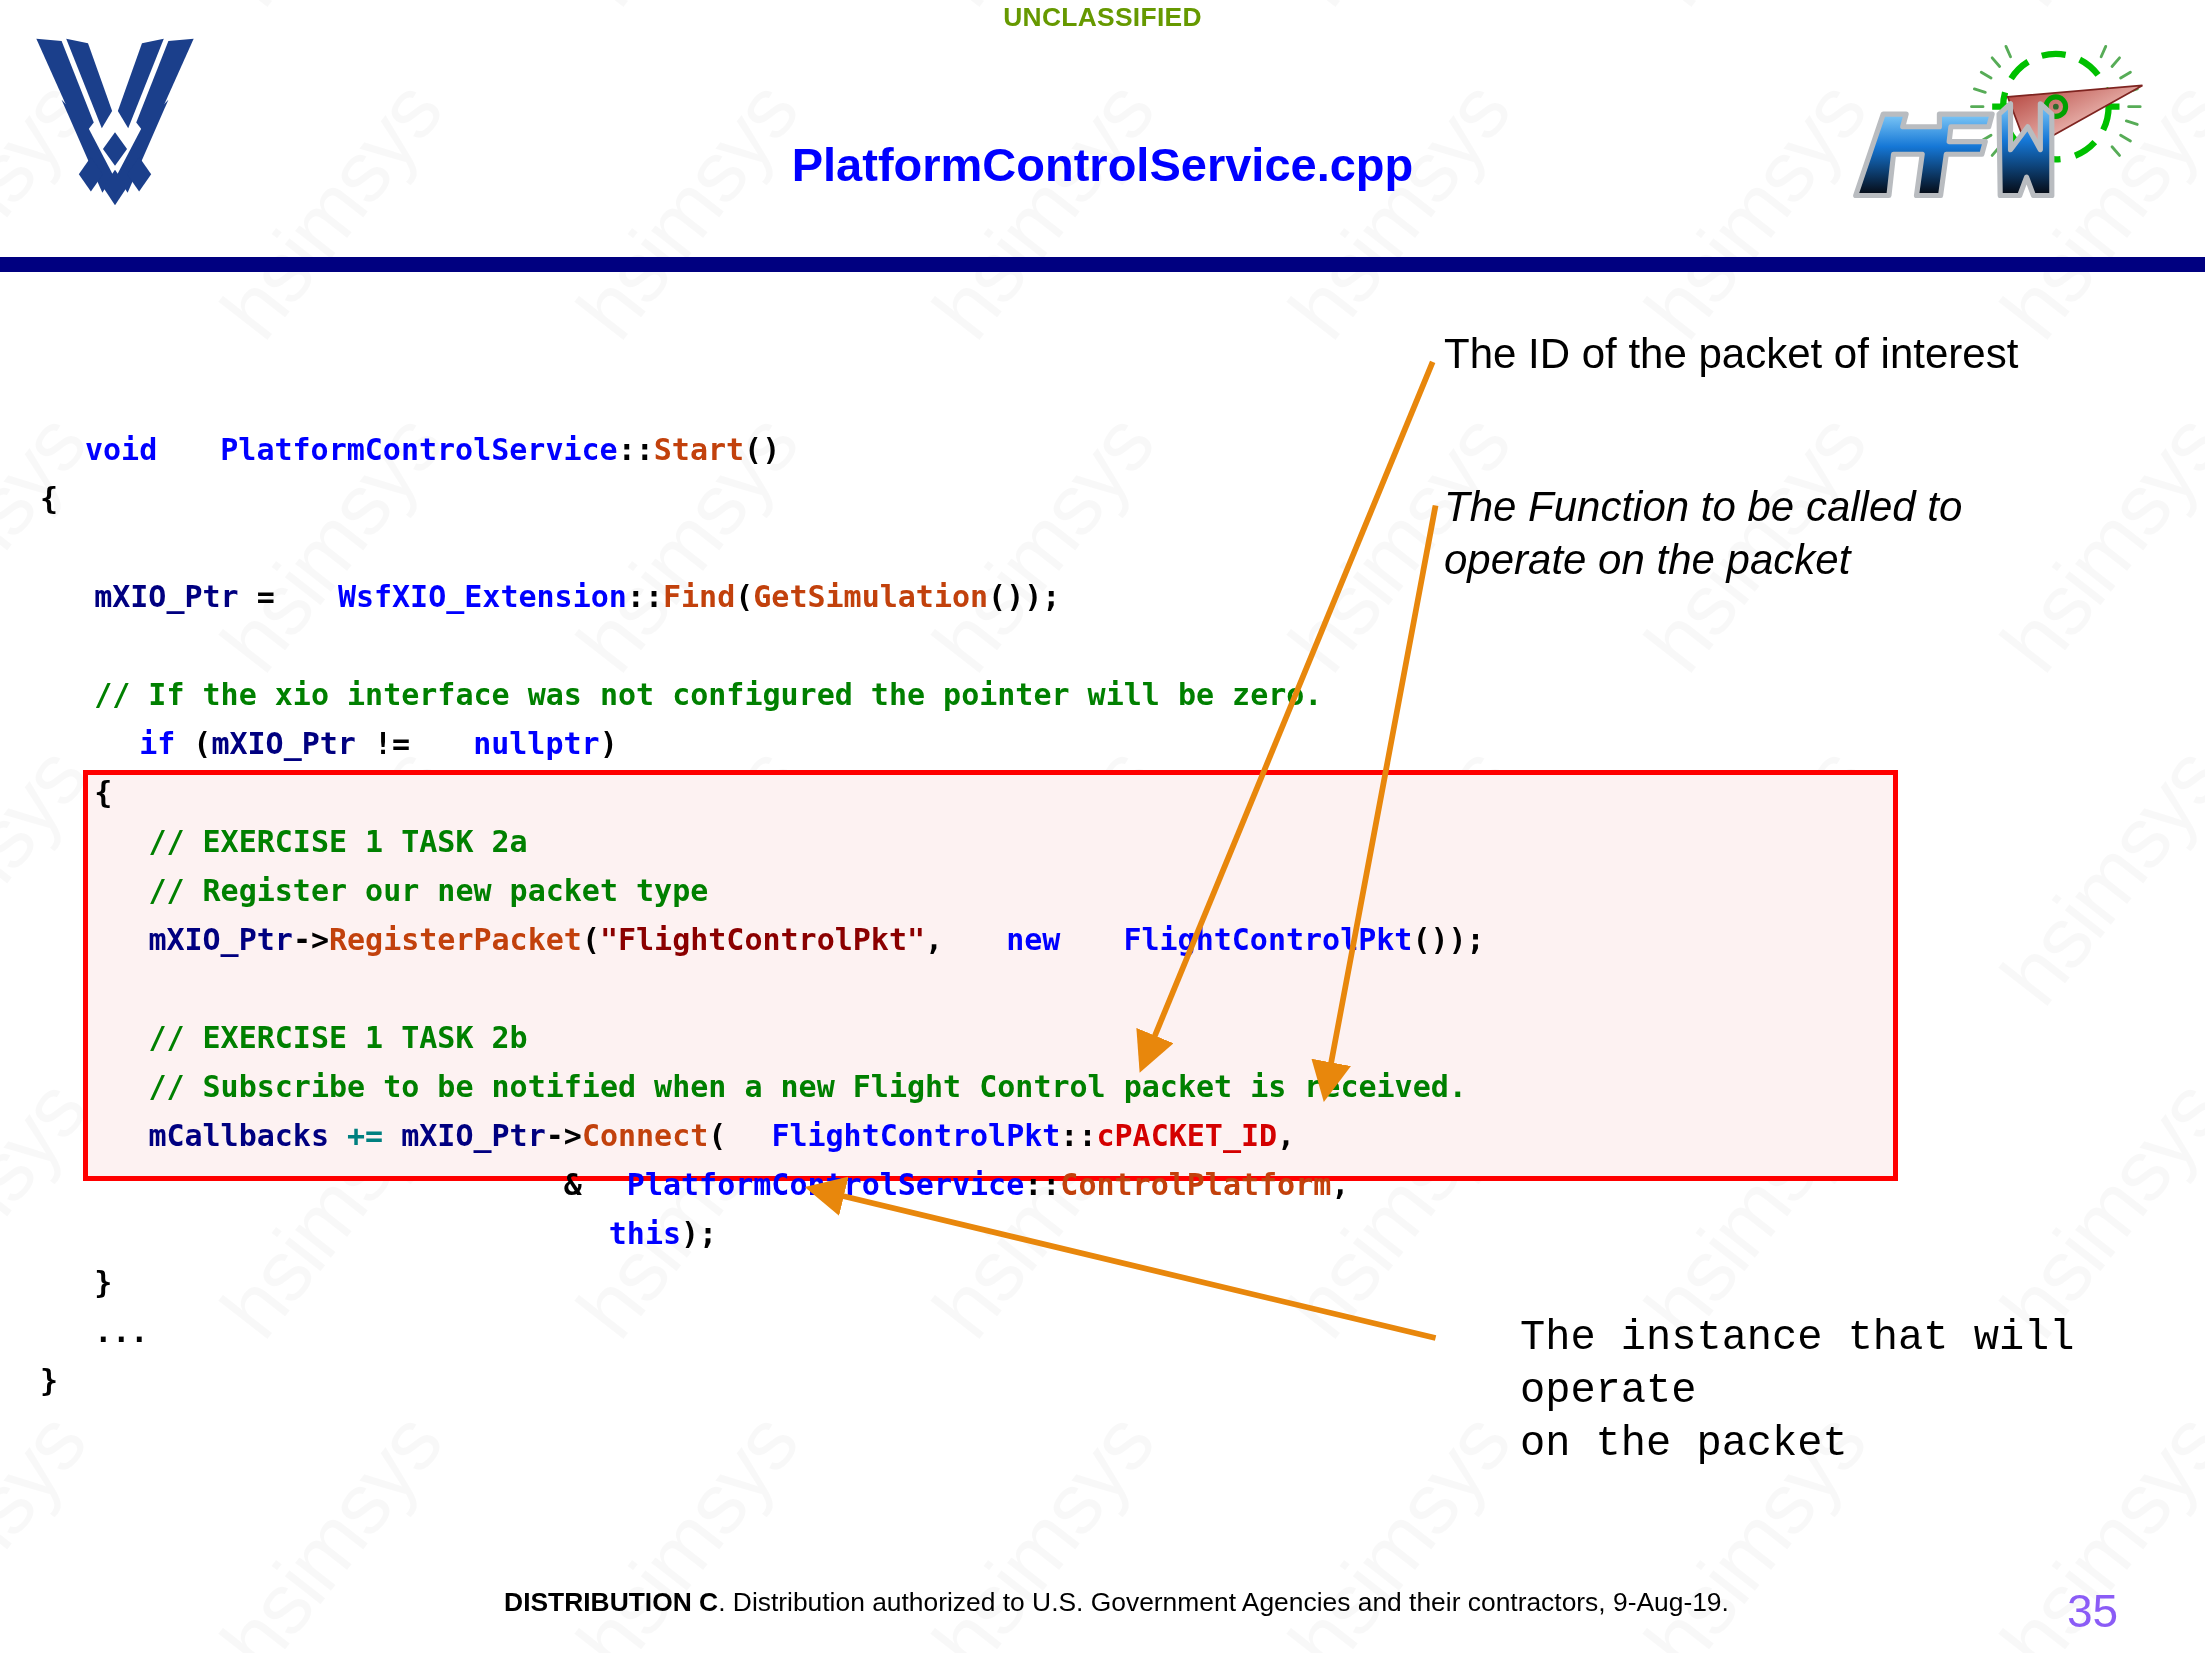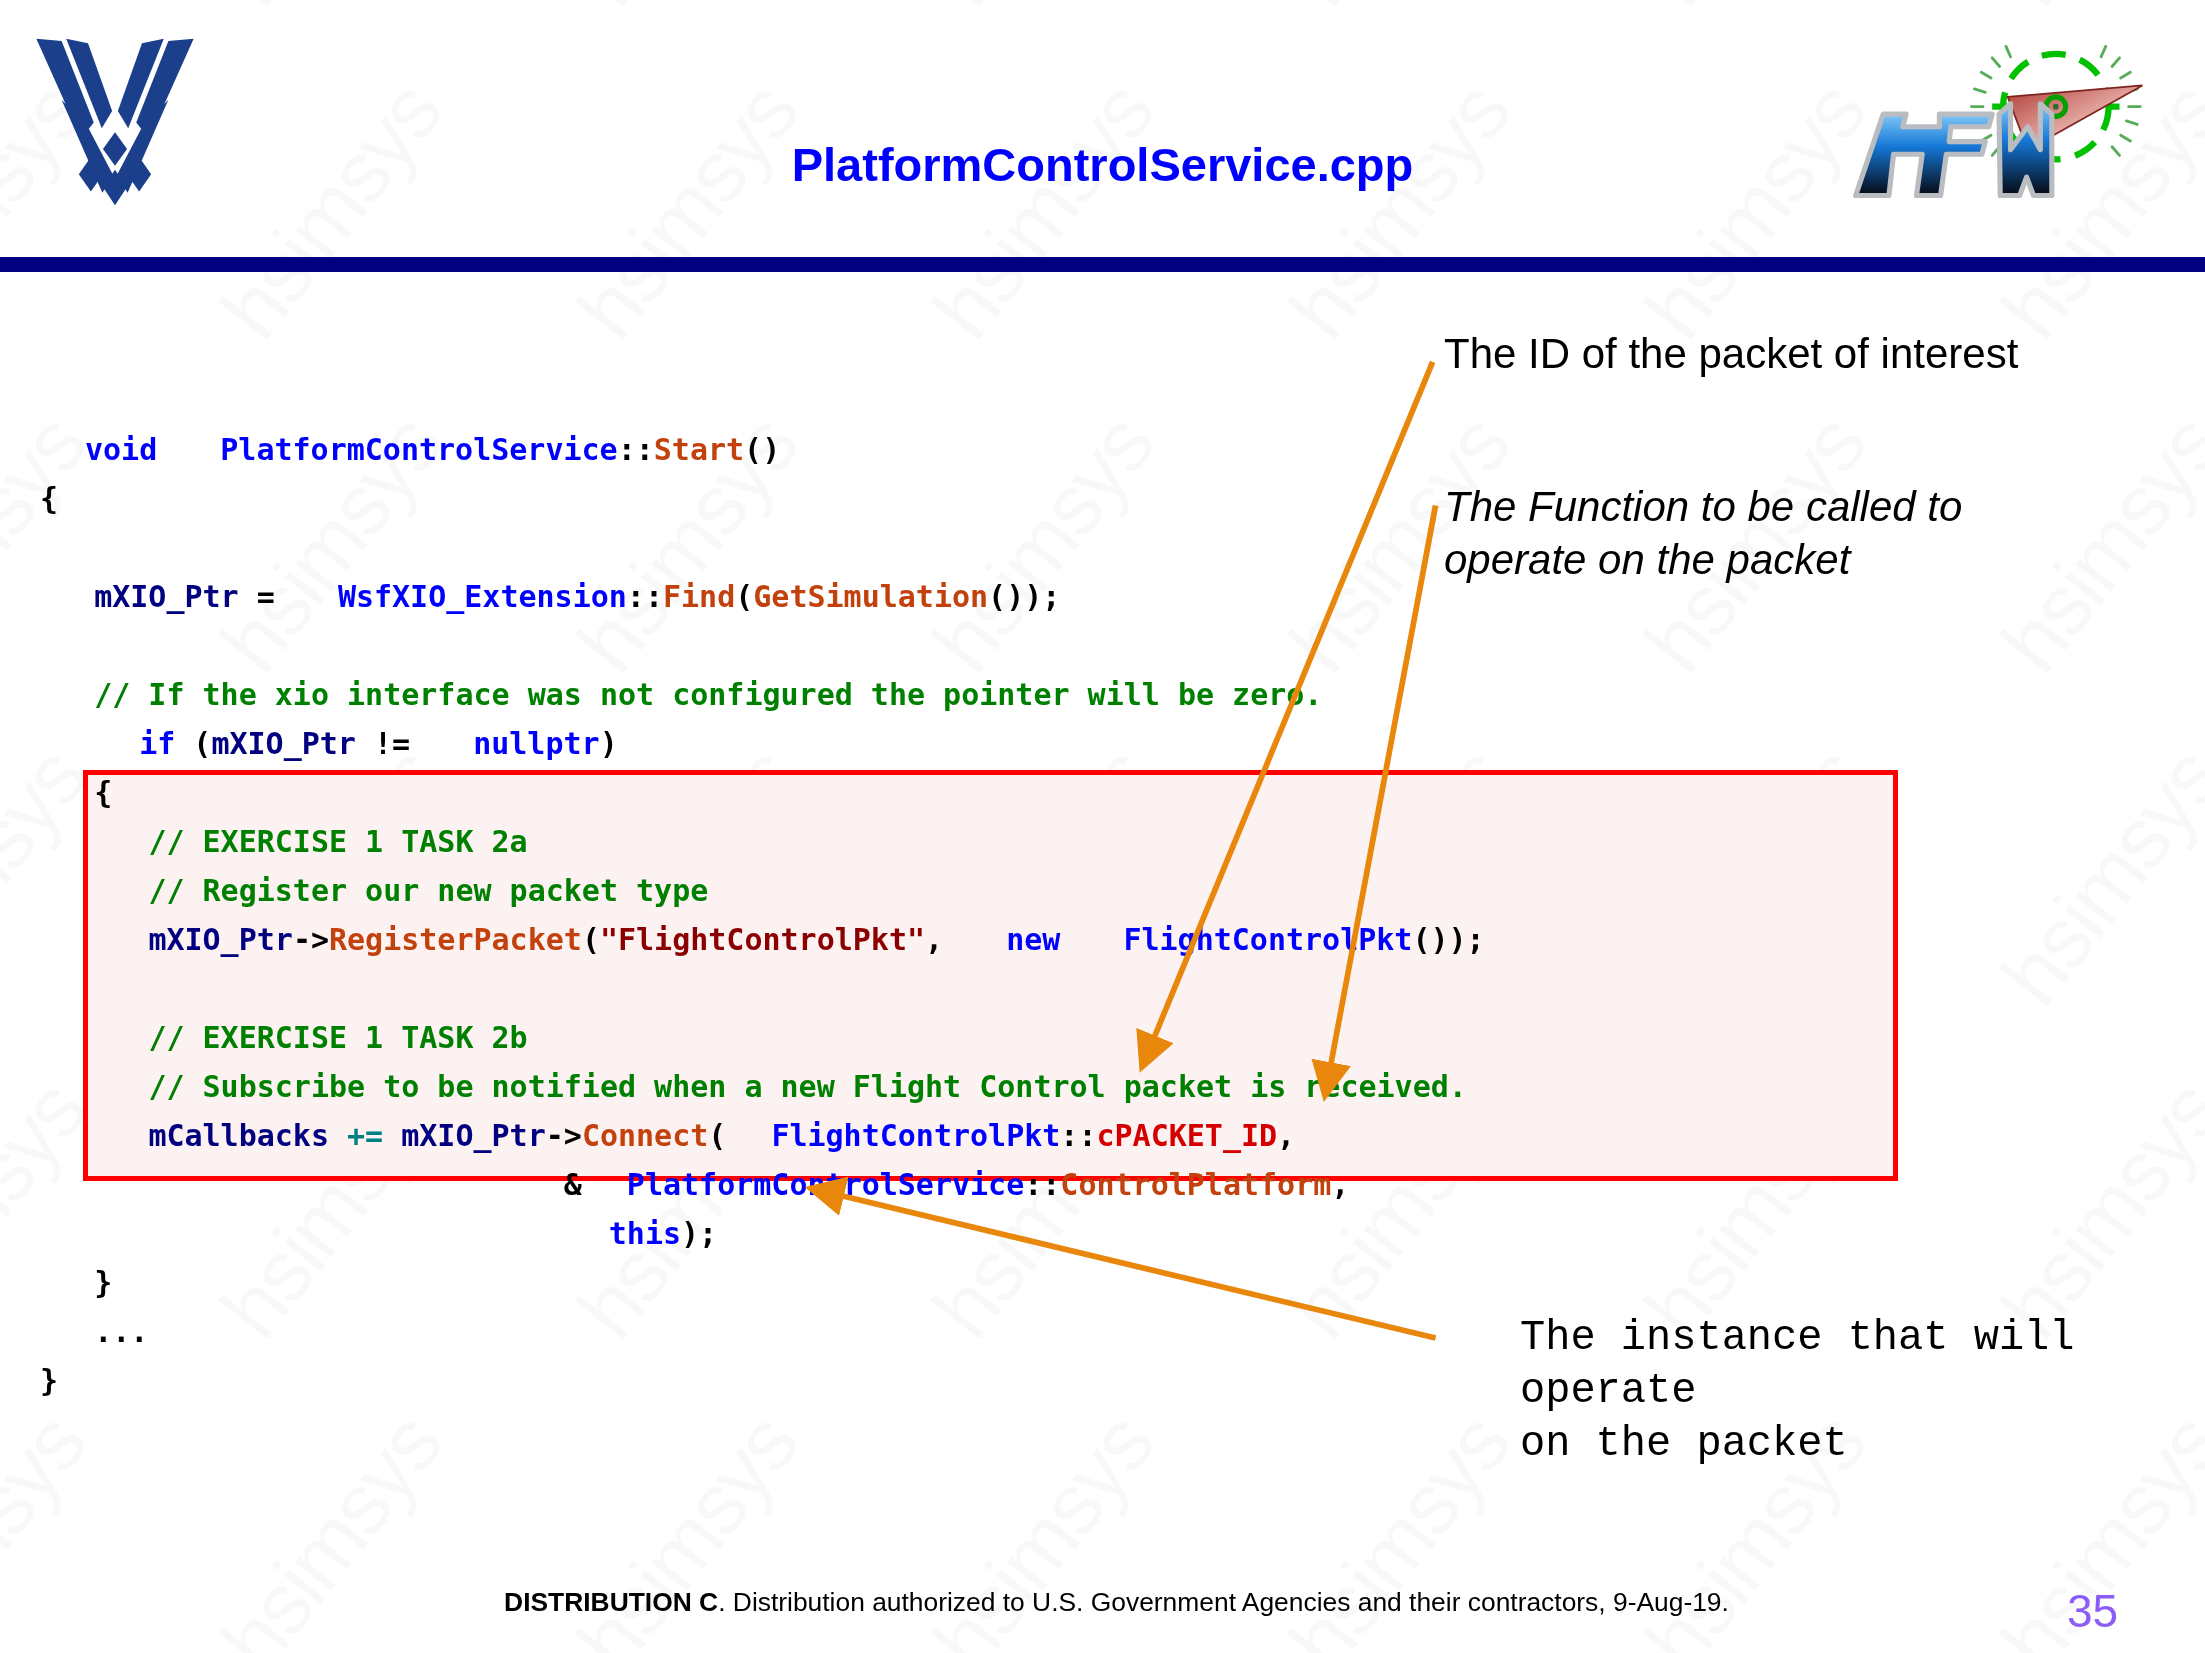--- a/index.html
+++ b/index.html
@@ -279,20 +279,21 @@
       <g>
         <path d="M30 320 L78 178 L118 178 L112 200 L176 200 L176 178 L268 178
                  L262 200 L196 200 L193 226 L256 226 L250 248 L188 248 L178 320
                  L136 320 L146 248 L96 248 L88 320 Z" fill="url(#afsimGrad)" stroke="#b9bcc0" stroke-width="9" stroke-linejoin="round"></path>
         <path d="M280 178 L300 160 L300 240 L330 200 L352 240 L352 160 L372 178
                  L372 320 L340 320 L328 288 L316 320 L282 320 Z" fill="url(#afsimGrad)" stroke="#b9bcc0" stroke-width="9" stroke-linejoin="round"></path>
       </g>
     </svg>
   </div>
 
+  <div id="classification-banner">UNCLASSIFIED</div>
 
 
   <div id="slide-subtitle">PlatformControlService.cpp</div>
 
   <div id="header-rule"></div>
 </div>
 
 <div id="highlight-box"></div>
 
 <div id="code-area"><div class="cl"><span class="kw">void </span><span class="kw">PlatformControlService</span><span class="pl">::</span><span class="fn">Start</span><span class="pl">()</span></div><div class="cl"><span class="pl">{</span></div><div class="cl"></div><div class="cl">   <span class="id">mXIO_Ptr</span><span class="pl"> = </span><span class="kw">WsfXIO_Extension</span><span class="pl">::</span><span class="fn">Find</span><span class="pl">(</span><span class="fn">GetSimulation</span><span class="pl">());</span></div><div class="cl"></div><div class="cl">   <span class="cm">// If the xio interface was not configured the pointer will be zero.</span></div><div class="cl">   <span class="kw">if</span><span class="pl"> (</span><span class="id">mXIO_Ptr</span><span class="pl"> != </span><span class="kw">nullptr</span><span class="pl">)</span></div><div class="cl">   <span class="pl">{</span></div><div class="cl">      <span class="cm">// EXERCISE 1 TASK 2a</span></div><div class="cl">      <span class="cm">// Register our new packet type</span></div><div class="cl">      <span class="id">mXIO_Ptr</span><span class="pl">-&gt;</span><span class="fn">RegisterPacket</span><span class="pl">(</span><span class="st">"FlightControlPkt"</span><span class="pl">, </span><span class="kw">new </span><span class="kw">FlightControlPkt</span><span class="pl">());</span></div><div class="cl"></div><div class="cl">      <span class="cm">// EXERCISE 1 TASK 2b</span></div><div class="cl">      <span class="cm">// Subscribe to be notified when a new Flight Control packet is received.</span></div><div class="cl">      <span class="id">mCallbacks</span><span class="pl"> </span><span class="op">+=</span><span class="pl"> </span><span class="id">mXIO_Ptr</span><span class="pl">-&gt;</span><span class="fn">Connect</span><span class="pl">(</span><span class="kw">FlightControlPkt</span><span class="pl">::</span><span class="cst">cPACKET_ID</span><span class="pl">,</span></div><div class="cl">                     <span class="pl">        &amp;</span><span class="kw">PlatformControlService</span><span class="pl">::</span><span class="fn">ControlPlatform</span><span class="pl">,</span></div><div class="cl">                     <span class="pl">        </span><span class="kw">this</span><span class="pl">);</span></div><div class="cl">   <span class="pl">}</span></div><div class="cl">   <span class="pl">...</span></div><div class="cl"><span class="pl">}</span></div></div>

